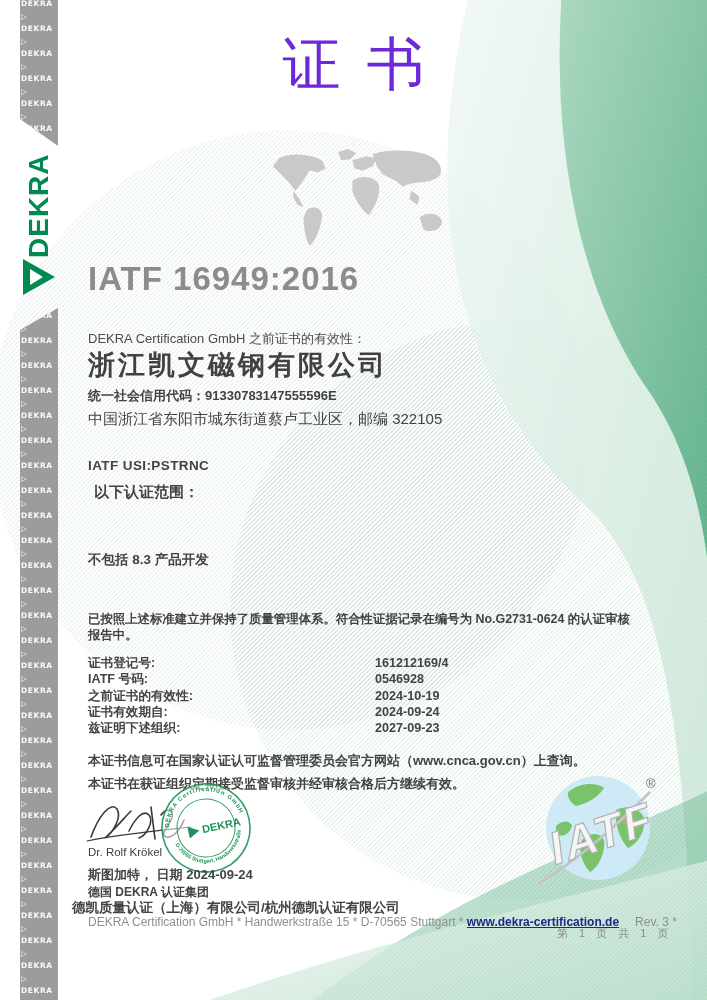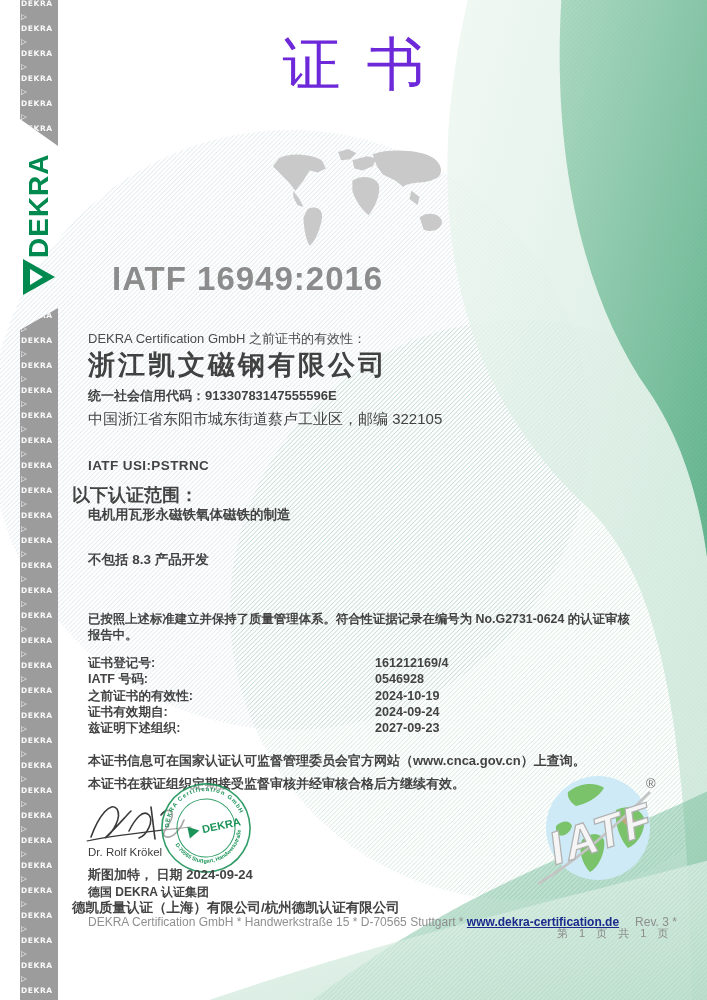--- a/index.html
+++ b/index.html
@@ -25,27 +25,27 @@
     font-size:28px;font-weight:800;letter-spacing:1px;line-height:36px;
   }
   .dekra-arrow{position:absolute;left:22px;top:258px;z-index:3;}
   
   .content{position:absolute;inset:0;z-index:3;}
   .abs{position:absolute;}
   .page-title{
     left:0;right:0;top:26px;text-align:center;color:#6d28d9;
     font-size:58px;letter-spacing:26px;padding-left:26px;font-weight:500;
   }
-  .standard{left:88px;top:260px;font-size:33px;font-weight:700;color:#8c8c8c;letter-spacing:1px;margin-left:24px;}
+  .standard{left:88px;top:260px;font-size:33px;font-weight:700;color:#8c8c8c;letter-spacing:1px;}
   .intro{left:88px;top:330px;font-size:13px;font-weight:500;color:#4c4c4c;}
   .org-name{left:88px;top:347px;font-size:27px;font-weight:700;color:#414141;letter-spacing:3px;}
   .uscc{left:88px;top:387px;font-size:13px;font-weight:600;}
   .address{left:88px;top:410px;font-size:15px;font-weight:400;}
   .usi{left:88px;top:458px;font-size:13.5px;font-weight:700;letter-spacing:.4px;}
-  .scope-h{left:72px;top:483px;font-size:18px;font-weight:700;text-align:center;}
+  .scope-h{left:94px;top:483px;font-size:15px;font-weight:700;text-align:center;}
   .scope-d{left:88px;top:506px;font-size:13.5px;font-weight:600;}
   .scope-x{left:88px;top:551px;font-size:13.5px;font-weight:600;}
   .statement{left:88px;top:611px;width:545px;font-size:12.4px;line-height:16px;font-weight:600;}
   .details{left:88px;top:655px;width:430px;font-size:12.6px;font-weight:600;}
   .details .row{position:relative;height:16.3px;line-height:16.3px;}
   .details .val{position:absolute;left:287px;top:0;}
   .note1{left:88px;top:752px;font-size:13px;font-weight:600;}
   .note2{left:88px;top:775px;font-size:13px;font-weight:600;}
   .sig-name{left:88px;top:846px;font-size:11.5px;color:#3d3d3d;font-weight:500;}
   .place-date{left:88px;top:866px;font-size:13px;font-weight:700;}
@@ -115,21 +115,20 @@
 
     <div class="abs standard">IATF 16949:2016</div>
 
     <div class="abs intro">DEKRA Certification GmbH 之前证书的有效性：</div>
     <div class="abs org-name">浙江凯文磁钢有限公司</div>
     <div class="abs uscc">统一社会信用代码：91330783147555596E</div>
     <div class="abs address">中国浙江省东阳市城东街道蔡卢工业区，邮编 322105</div>
     <div class="abs usi">IATF USI:PSTRNC</div>
 
     <div class="abs scope-h">以下认证范围：</div>
-    <div class="abs scope-d">电机用瓦形永磁铁氧体磁铁的制造</div>
     <div class="abs scope-x">不包括 8.3 产品开发</div>
 
     <div class="abs statement">已按照上述标准建立并保持了质量管理体系。符合性证据记录在编号为 No.G2731-0624 的认证审核报告中。</div>
 
     <div class="abs details">
       <div class="row">
         <span>证书登记号:</span>
         <span class="val">161212169/4</span>
       </div>
       <div class="row">

